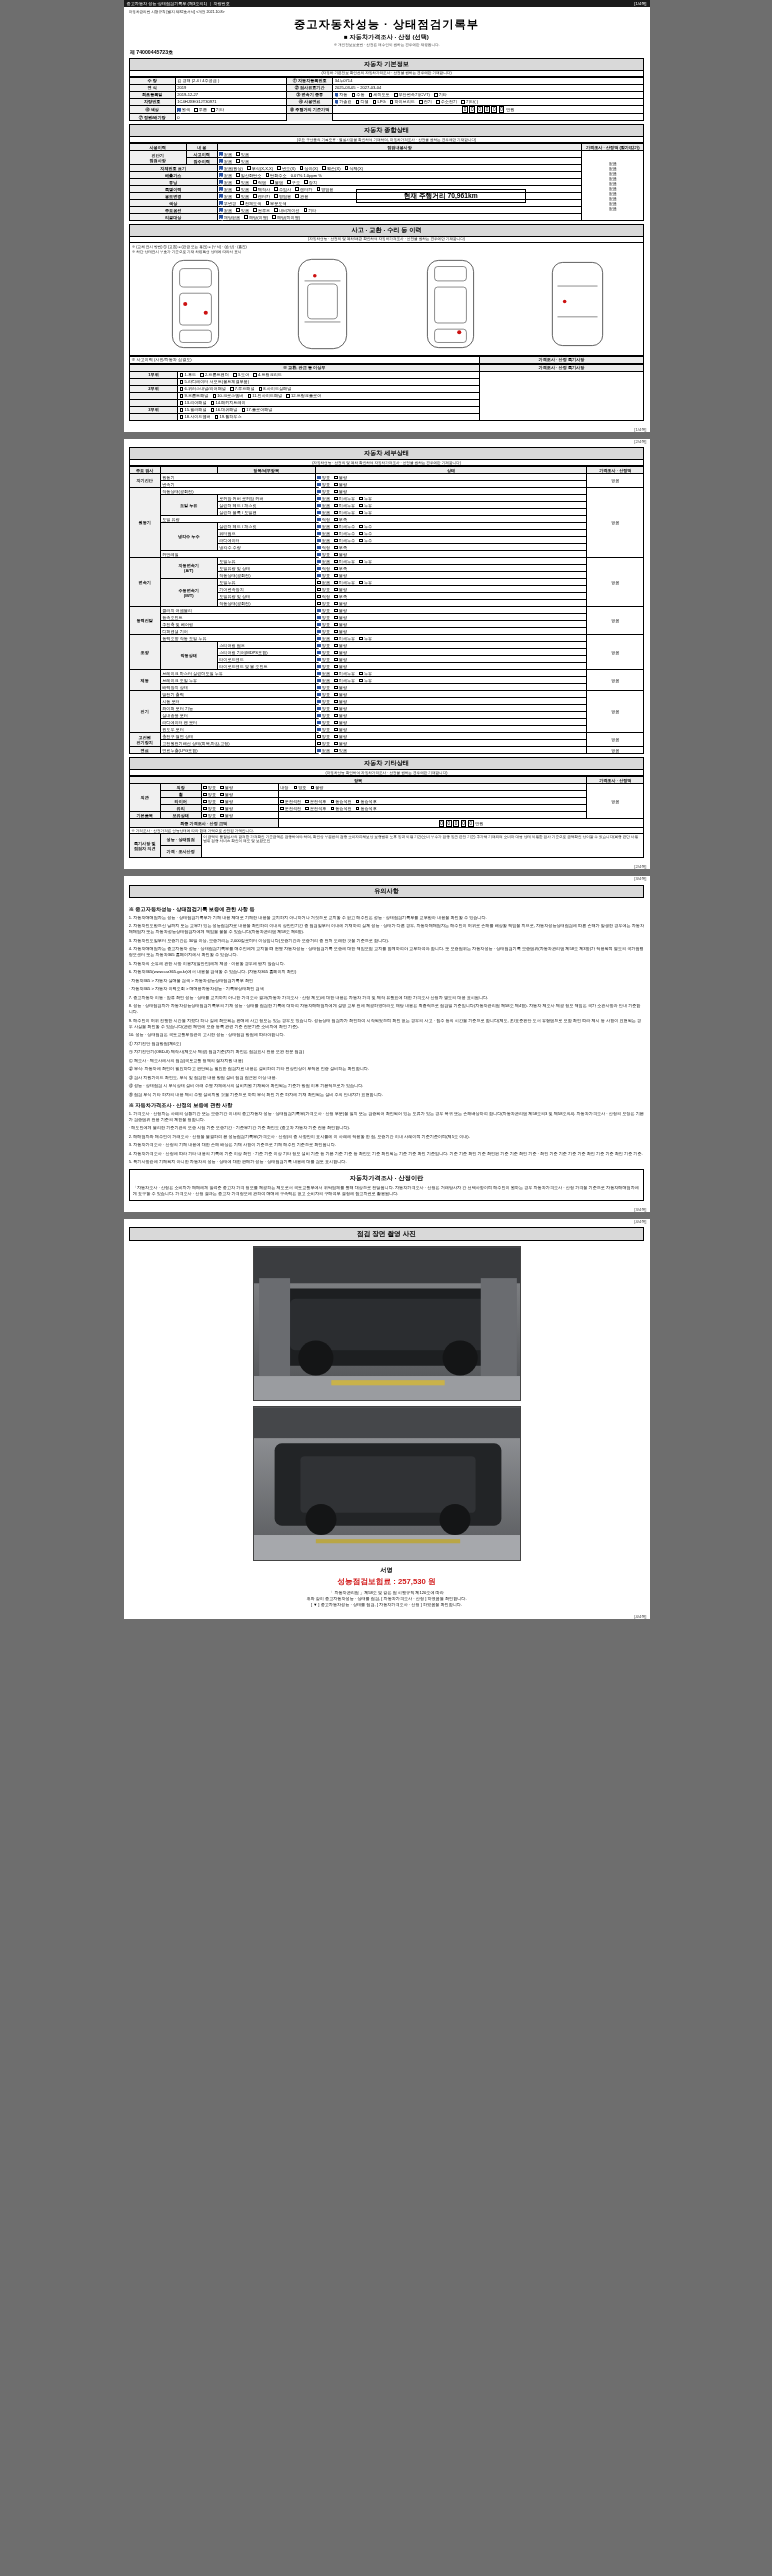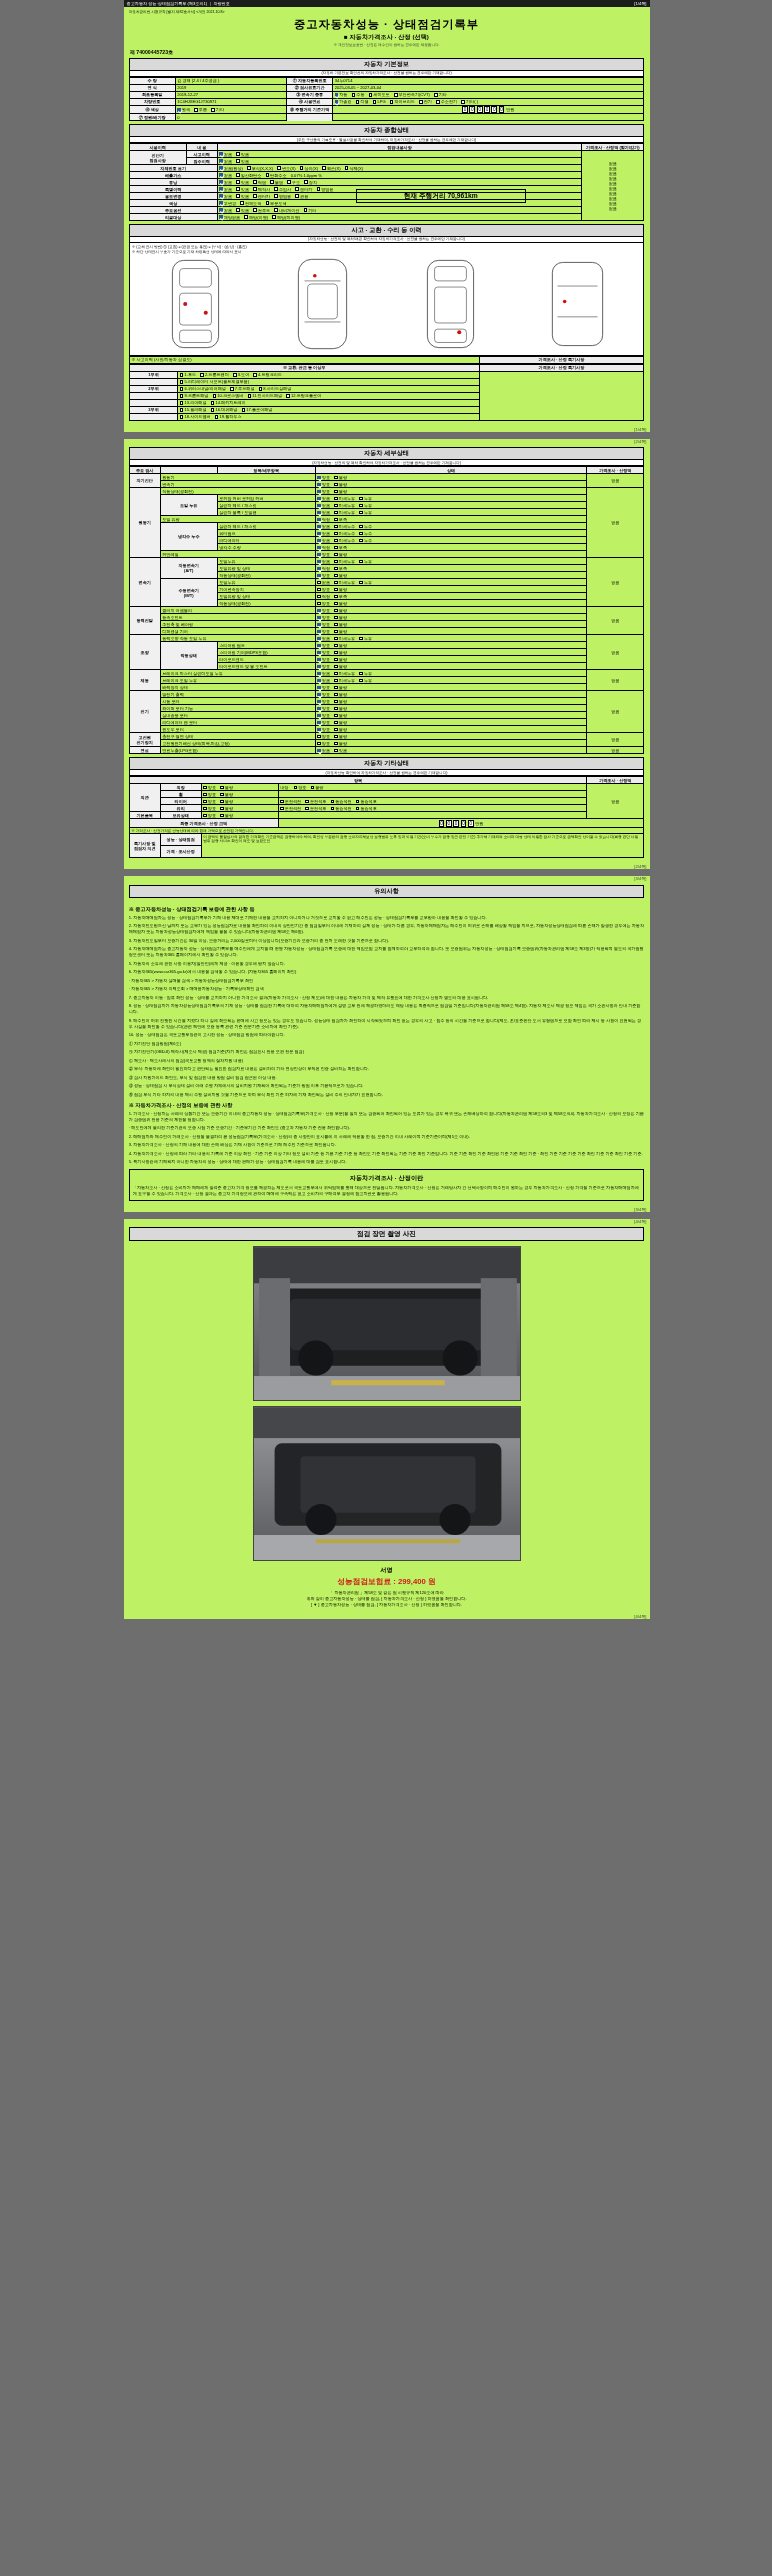--- a/index.html
+++ b/index.html
@@ -5,21 +5,21 @@
   * { box-sizing: border-box; }
   html, body { margin:0; padding:0; }
   body {
     width:773px; height:2576px;
     background:#6e6e6e;
     font-family:"Liberation Sans", sans-serif;
     font-size:5.2px;
     color:#000;
   }
   .page {
-    background:#bef264;
+    background:#ffffff;
     margin:0 auto;
     width:526px;
     position:relative;
   }
   .page + .page { margin-top:7.2px; }
   .pad { padding:3.1px 5.2px 5.2px 5.2px; }
 
   .topbar {
     background:#1b1b1b; color:#fff; font-size:4.1px;
     padding:1px 3.1px; display:flex; justify-content:space-between;
@@ -944,21 +944,21 @@
         <rect x="40" y="70" width="440" height="160" rx="14" fill="#222426"></rect>
         <rect x="90" y="95" width="340" height="110" rx="8" fill="#303235"></rect>
         <circle cx="130" cy="218" r="30" fill="#141516"></circle>
         <circle cx="390" cy="218" r="30" fill="#141516"></circle>
         <rect x="0" y="248" width="520" height="52" fill="#a6a8ac"></rect>
         <rect x="120" y="256" width="280" height="8" fill="#b9a646"></rect>
       </svg>
     </div>
 
     <div class="sign">서명</div>
-    <div class="price">성능점검보험료 : 299,400 원</div>
+    <div class="price">성능점검보험료 : 257,530 원</div>
     <div class="footnote">
       <div>「 자동차관리법 」제58조 및 같은 법 시행규칙 제120조에 따라</div>
       <div>위와 같이 중고자동차성능 · 상태를 점검, [ 자동차가격조사 · 산정 ] 하였음을 확인합니다.</div>
       <div>[ ▼ ] 중고자동차성능 · 상태를 점검, [ 자동차가격조사 · 산정 ] 하였음을 확인합니다.</div>
     </div>
   </div>
   <div class="page-tag">[4/4쪽]</div>
 </div>
 
 

